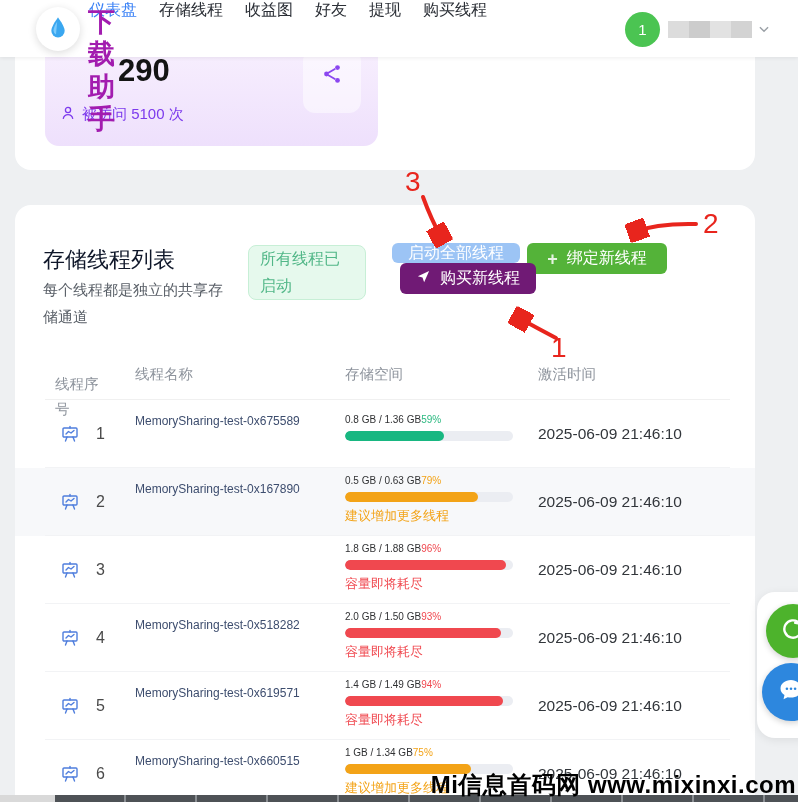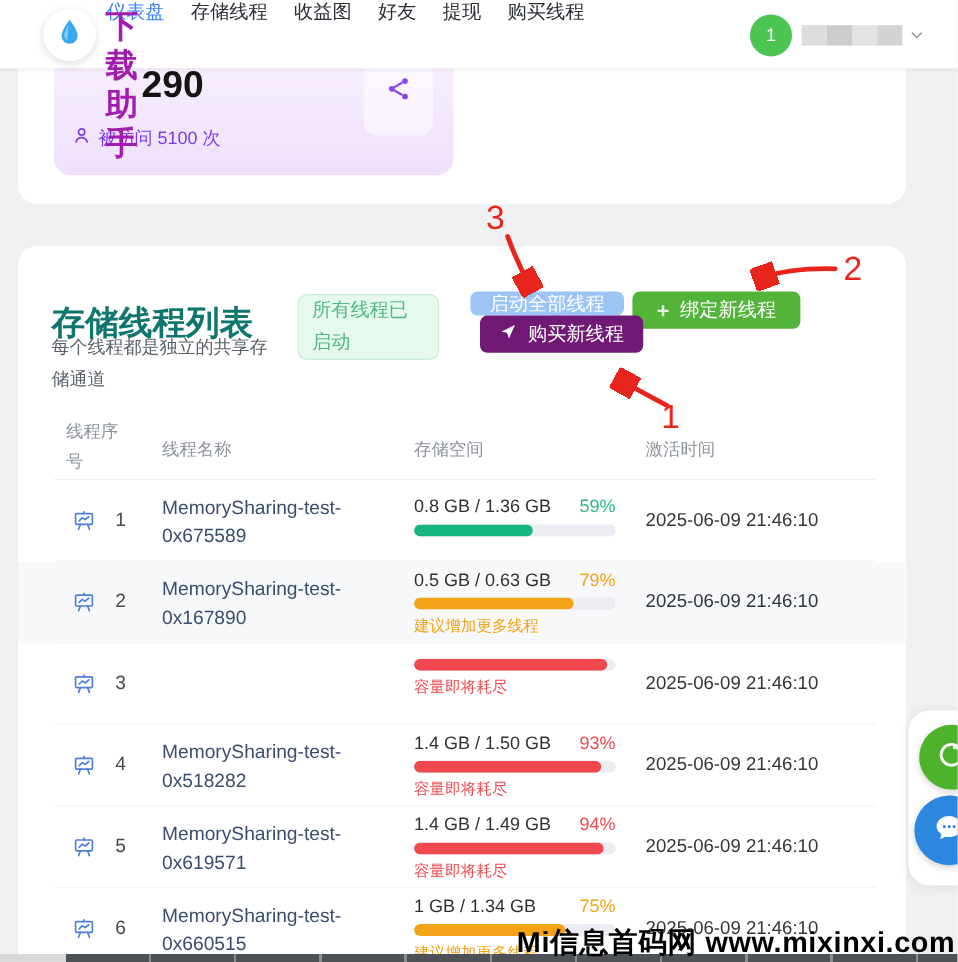--- a/index.html
+++ b/index.html
@@ -30,48 +30,48 @@
   .purple-card{position:absolute;left:30px;top:-18px;width:333px;height:107px;border-radius:14px;
     background:linear-gradient(180deg,#f8f0fe,#eee0fc)}
   .stat-value{position:absolute;left:73px;top:14px;font-size:31px;font-weight:bold;color:#141414}
   .share-btn{position:absolute;left:258px;top:10px;width:58px;height:64px;border-radius:12px;
     background:rgba(255,255,255,.5);display:flex;justify-content:center;align-items:flex-start;
     padding-top:14px;box-sizing:border-box;cursor:pointer}
   .visits{position:absolute;left:15px;top:66px;color:#7c3aed;font-size:15px;display:flex;align-items:center;gap:6px}
   
   .panel{position:absolute;left:15px;top:205px;width:740px;height:597px;background:#fff;
     border-radius:16px 16px 0 0;z-index:4}
-  .p-title{position:absolute;left:28px;top:22px;font-size:28px;font-weight:bold;color:#0f766e}
+  .p-title{position:absolute;left:28px;top:22px;font-size:22px;font-weight:normal;color:#0f172a}
   .p-sub{position:absolute;left:28px;top:56px;width:192px;font-size:15px;color:#5a6068;line-height:1.8}
   .pill{position:absolute;left:233px;top:40px;width:118px;height:55px;background:#e6f9ed;
     border:1px solid #c7efd6;border-radius:8px;color:#52b788;font-size:16px;display:flex;
     align-items:center;justify-content:center;text-align:left;line-height:1.65;padding:0 11px;box-sizing:border-box}
   .btn{position:absolute;border:none;border-radius:6px;color:#fff;font-size:16px;display:flex;
     align-items:center;justify-content:center;gap:9px;cursor:pointer;font-family:inherit;white-space:nowrap}
   .btn-start{left:377px;top:38px;width:128px;height:20px;background:#9cc4f5}
   .btn-bind{left:512px;top:38px;width:140px;height:31px;background:#54b339}
   .btn-bind .plus{color:rgba(255,255,255,.85);font-size:18px;font-weight:bold;line-height:1}
   .btn-buy{left:385px;top:58px;width:136px;height:31px;background:#701a75}
   
   .thead{position:absolute;left:0;top:143px;width:740px;height:52px}
   .thead::after{content:"";position:absolute;left:30px;right:25px;bottom:0;border-bottom:1px solid #f0f0f0}
   .th{position:absolute;color:#8d939c;font-size:14.5px}
-  .th1{left:40px;top:0;width:54px;line-height:1.7}
+  .th1{left:40px;top:24px;width:54px;line-height:1.7}
   .th2{left:120px;top:17px}.th3{left:330px;top:17px}.th4{left:523px;top:17px}
   .rows{position:absolute;left:0;top:195px;width:740px}
   .trow{position:relative;height:68px}
   .trow::after{content:"";position:absolute;left:30px;right:25px;bottom:0;border-bottom:1px solid #f2f3f5}
   .trow.shaded{background:#f7f8fa}
   .cell-icon{position:absolute;left:45px;top:24px}
   .cell-seq{position:absolute;left:81px;top:25px;font-size:16px;color:#4a4a4a}
-  .cell-name{position:absolute;left:120px;top:12px;width:200px;font-size:16px;color:#3d4d6e;
+  .cell-name{position:absolute;left:120px;top:12px;width:200px;font-size:12px;color:#3d4d6e;
     line-height:1.5;overflow-wrap:break-word}
   .cell-storage{position:absolute;left:330px;top:7px;width:168px}
   .no-note .cell-storage{top:14px}
-  .s-line{display:flex;justify-content:space-between;align-items:baseline;font-size:15px;color:#303133}
+  .s-line{display:flex;justify-content:flex-start;align-items:baseline;font-size:10px;color:#303133}
   .s-track{margin-top:6px;height:10px;border-radius:5px;background:#ebedf2;overflow:hidden}
   .s-fill{height:100%;border-radius:5px}
   .s-note{margin-top:5px;font-size:13px}
   .ok .s-fill{background:#18b781}.ok .s-pct{color:#2bb980}
   .warn .s-fill{background:#f3a317}.warn .s-pct,.warn .s-note{color:#f3a317}
   .danger .s-fill{background:#f0484f}.danger .s-pct,.danger .s-note{color:#f0484f}
   .cell-time{position:absolute;left:523px;top:25px;font-size:15.5px;color:#32363b}
   
   .annot{position:absolute;left:0;top:0;z-index:35;pointer-events:none}
   .annot text{fill:#e8251d;font-size:28px;font-family:"Liberation Sans",sans-serif}
@@ -236,20 +236,24 @@
       <svg width="20" height="20" viewBox="0 0 20 20" fill="none" stroke="#4f7edd" stroke-width="1.4" stroke-linecap="round" stroke-linejoin="round">
             <rect x="3" y="4" width="14" height="9" rx="1"></rect>
             <polyline points="6,10 8.5,7.5 11,9 14,6.5"></polyline>
             <line x1="7" y1="13" x2="5.5" y2="17"></line>
             <line x1="13" y1="13" x2="14.5" y2="17"></line>
             <line x1="10" y1="2.5" x2="10" y2="4"></line>
           </svg>
     </span>
     <span class="cell-seq">3</span>
     <div class="cell-storage">
+      <div class="s-line">
+        <span class="s-usage">1.8 GB / 1.88 GB</span>
+        <span class="s-pct">96%</span>
+      </div>
       <div class="s-track">
             <div class="s-fill" style="width: 96%;"></div>
           </div>
       <div class="s-note">容量即将耗尽</div>
     </div>
     <span class="cell-time">2025-06-09 21:46:10</span>
   </div>
 
   <div class="trow danger">
     <span class="cell-icon">
@@ -258,21 +262,21 @@
             <polyline points="6,10 8.5,7.5 11,9 14,6.5"></polyline>
             <line x1="7" y1="13" x2="5.5" y2="17"></line>
             <line x1="13" y1="13" x2="14.5" y2="17"></line>
             <line x1="10" y1="2.5" x2="10" y2="4"></line>
           </svg>
     </span>
     <span class="cell-seq">4</span>
     <span class="cell-name">MemorySharing-test-0x518282</span>
     <div class="cell-storage">
       <div class="s-line">
-        <span class="s-usage">1.4 GB / 1.50 GB</span>
+        <span class="s-usage">2.0 GB / 1.50 GB</span>
         <span class="s-pct">93%</span>
       </div>
       <div class="s-track">
             <div class="s-fill" style="width: 93%;"></div>
           </div>
       <div class="s-note">容量即将耗尽</div>
     </div>
     <span class="cell-time">2025-06-09 21:46:10</span>
   </div>
 

